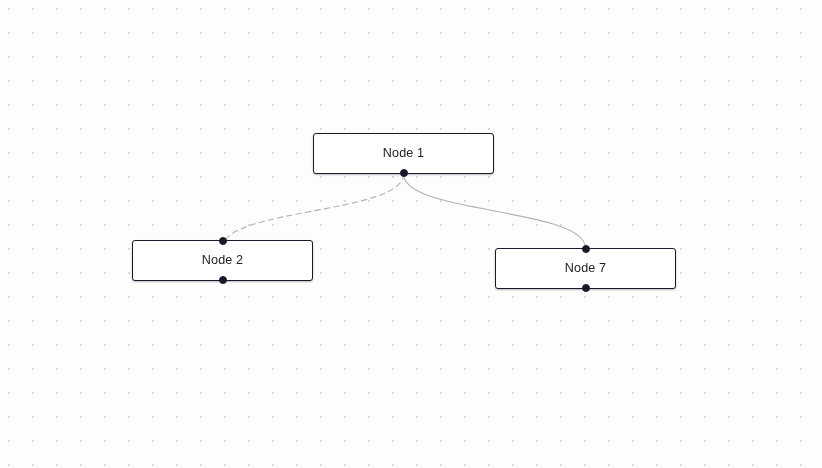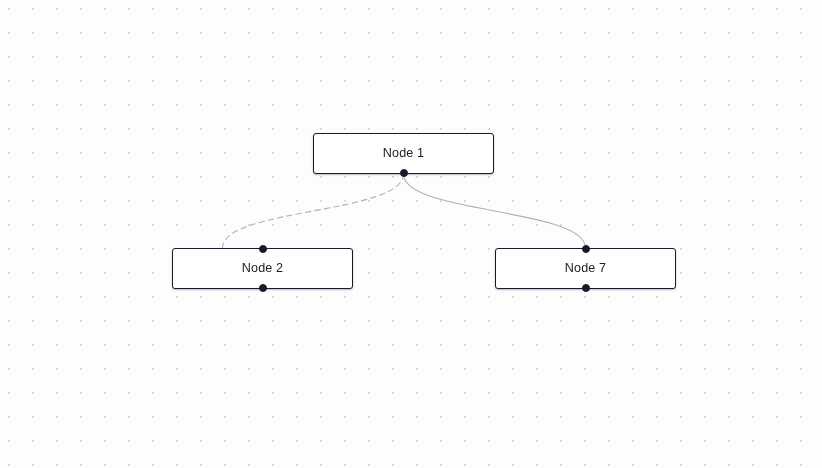--- a/index.html
+++ b/index.html
@@ -100,21 +100,21 @@
     <path class="edge-path" d="M 403.5 174 C 403.5 214, 585.5 208, 585.5 248"></path>
   </svg>
 
   <div id="nodes-layer">
 
     <div class="flow-node" style="left:313px; top:133px;">
       <span class="node-label">Node 1</span>
       <span class="handle source"></span>
     </div>
 
-    <div class="flow-node" style="left:132px; top:248px;margin-left:40px;">
+    <div class="flow-node" style="left:132px; top:240px;">
       <span class="handle target"></span>
       <span class="node-label">Node 2</span>
       <span class="handle source"></span>
     </div>
 
     <div class="flow-node" style="left:495px; top:248px;">
       <span class="handle target"></span>
       <span class="node-label">Node 7</span>
       <span class="handle source"></span>
     </div>

